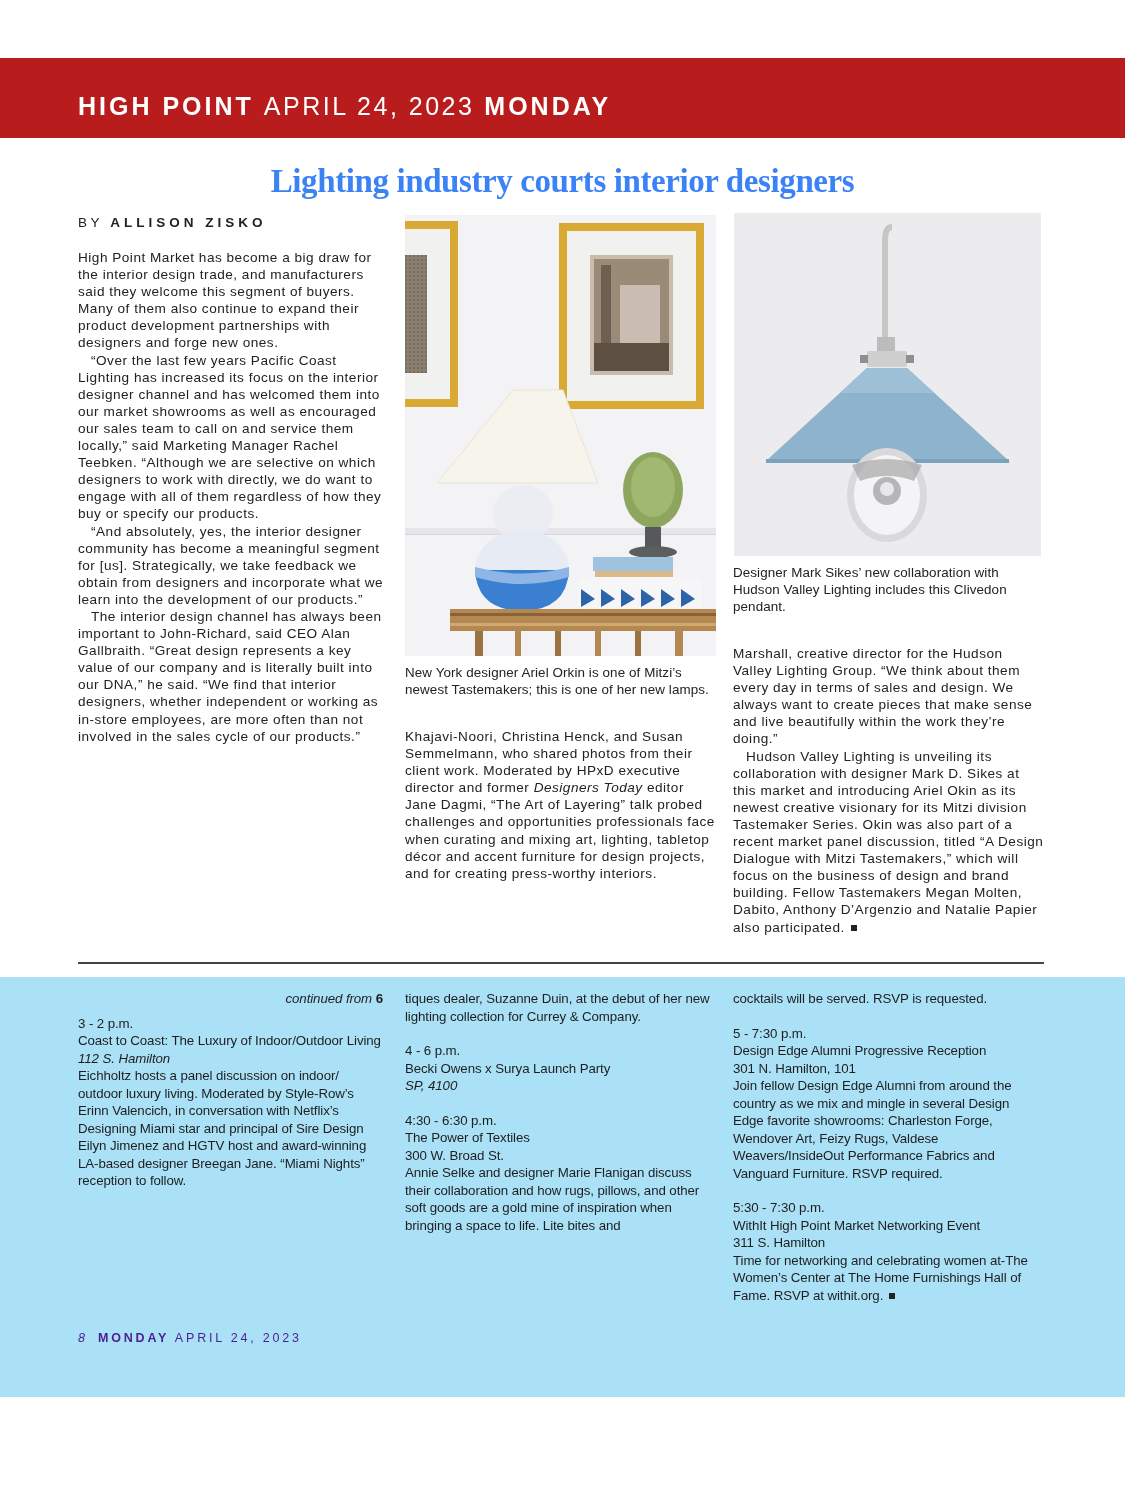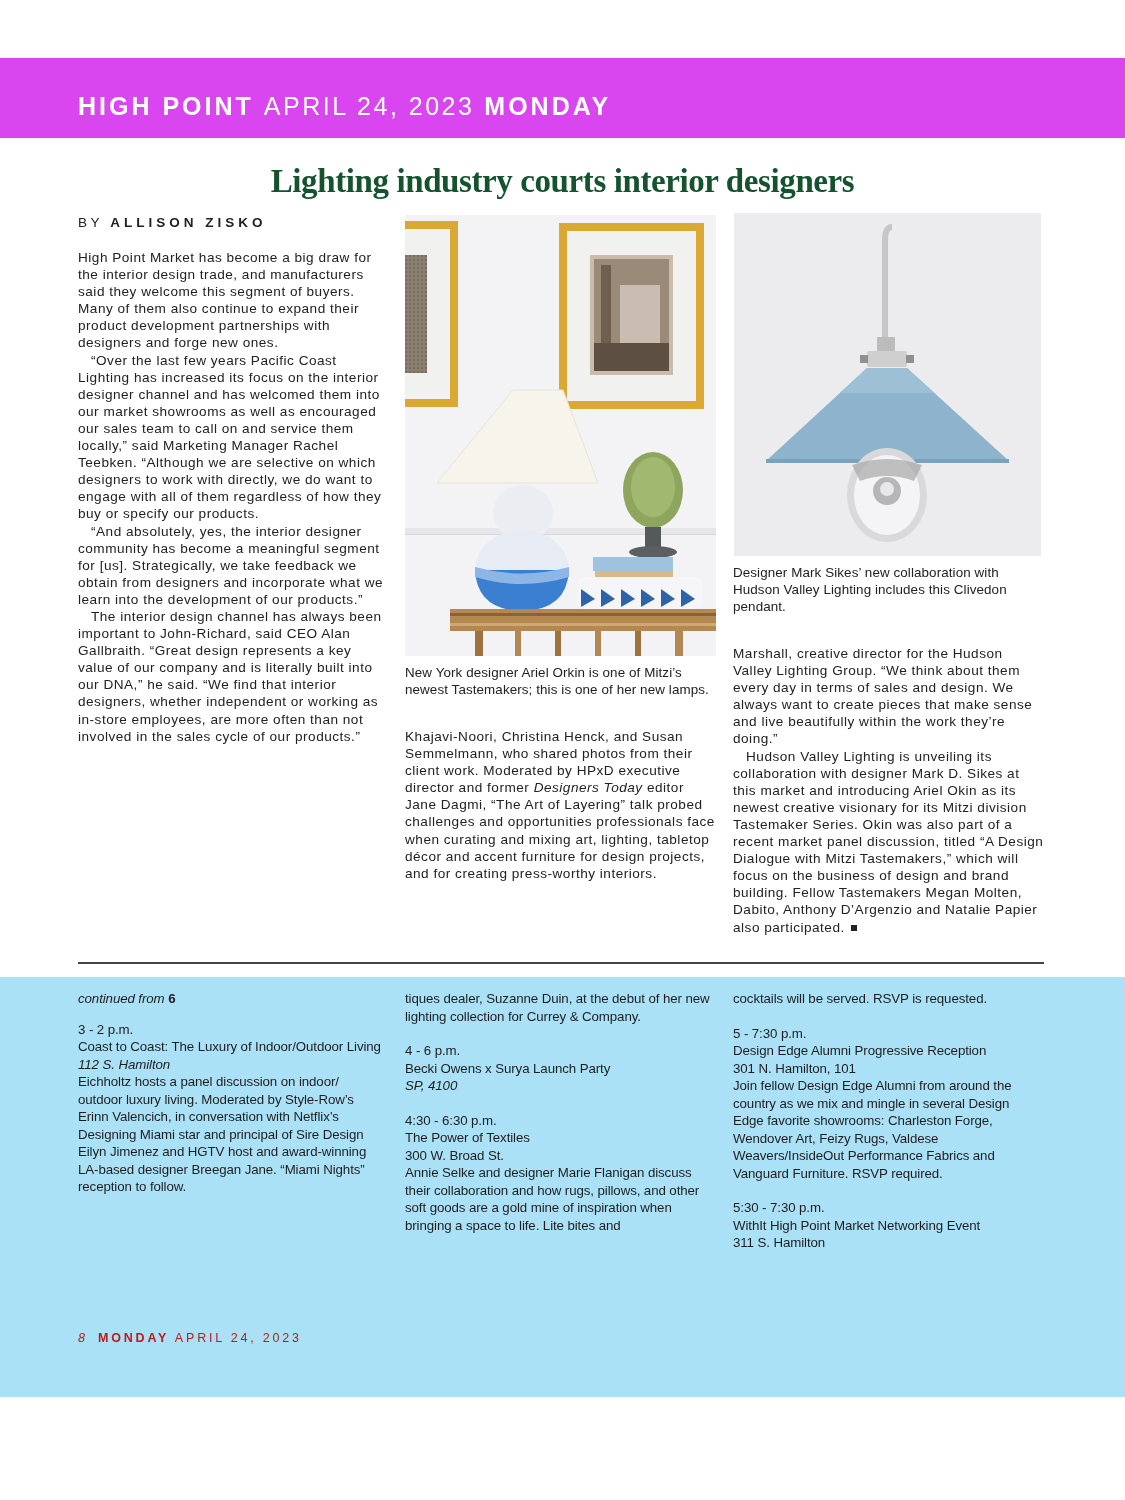--- a/index.html
+++ b/index.html
@@ -1,25 +1,25 @@
 <!DOCTYPE html>
 <html><head>
 <meta charset="utf-8">
 <style>
   * { box-sizing: border-box; margin: 0; padding: 0; }
   html, body { width: 1125px; height: 1500px; background: #ffffff; overflow: hidden; }
   body { position: relative; font-family: "Liberation Sans", "DejaVu Sans", sans-serif; color: #1a1a1a; }
 
-  .topbar { position: absolute; left: 0; top: 58px; width: 1125px; height: 80px; background: #d946ef; }
+  .topbar { position: absolute; left: 0; top: 58px; width: 1125px; height: 80px; background: #b91c1c; }
   .topbar .masthead { position: absolute; left: 78px; top: 34px; font-size: 25px; color: #fff; letter-spacing: 3px; white-space: nowrap; }
   .topbar .masthead b { font-weight: 700; }
   .topbar .masthead span.light { font-weight: 400; letter-spacing: 2.5px; }
 
   .headline { position: absolute; left: 0; width: 1125px; top: 163px; text-align: center;
-    font-family: "Liberation Serif", "DejaVu Serif", serif; font-weight: 700; font-size: 33px; letter-spacing: -0.4px; color: #14532d; }
+    font-family: "Liberation Serif", "DejaVu Serif", serif; font-weight: 700; font-size: 33px; letter-spacing: -0.4px; color: #3b82f6; }
 
   .byline { position: absolute; left: 78px; top: 215px; font-size: 13.5px; letter-spacing: 3.6px; color: #222; white-space: nowrap; }
   .byline b { font-weight: 700; letter-spacing: 4px; }
 
   .col { position: absolute; font-size: 13.6px; line-height: 17.1px; color: #222; letter-spacing: 0.5px; }
   .col p { text-indent: 0; }
   .col p.ind { text-indent: 13px; }
   .col1 { left: 78px; top: 249px; width: 312px; }
   .col2 { left: 405px; top: 728px; width: 312px; }
   .col3 { left: 733px; top: 645px; width: 312px; }
@@ -33,29 +33,29 @@
   .photo2 { left: 734px; top: 213px; width: 307px; height: 343px; background: #ecebec; }
   .photo svg { display: block; width: 100%; height: 100%; }
 
   .divider { position: absolute; left: 78px; top: 962px; width: 966px; height: 2px; background: #444; }
 
   .events-bg { position: absolute; left: 0; top: 977px; width: 1125px; height: 420px; background: #abe1f7; }
   .ecol { position: absolute; font-size: 13.3px; line-height: 17.5px; color: #1e1e1e; letter-spacing: -0.1px; }
   .ecol1 { left: 78px; top: 990px; width: 305px; }
   .ecol2 { left: 405px; top: 990px; width: 310px; }
   .ecol3 { left: 733px; top: 990px; width: 310px; }
-  .ecol .cont { font-style: italic; margin-bottom: 13px; }
+  .ecol .cont { font-style: italic; margin-bottom: 7px; text-align: right; }
   .ecol .cont b { font-style: normal; font-weight: 700; }
   .event { margin-bottom: 17px; }
   .event .time { }
   .event .title { font-weight: 400; }
   .event .loc.it { font-style: italic; }
   .event-tail { margin-bottom: 17px; }
 
-  .footer { position: absolute; left: 78px; top: 1331px; font-size: 12.5px; letter-spacing: 2.8px; color: #b91c1c; white-space: nowrap; }
+  .footer { position: absolute; left: 78px; top: 1331px; font-size: 12.5px; letter-spacing: 2.8px; color: #4c1d95; white-space: nowrap; }
   .footer b { font-weight: 700; letter-spacing: 2.8px; }
   .footer .pg { font-style: italic; margin-right: 4px; }
   .endmark { display: inline-block; width: 6px; height: 6px; background: #222; margin-left: 6px; vertical-align: 1px; }
 </style>
 </head>
 <body>
 
 <div class="topbar">
   <div class="masthead">
     <b>HIGH POINT</b>
@@ -209,20 +209,21 @@
   <div class="event">
     <div class="time">5 - 7:30 p.m.</div>
     <div class="title">Design Edge Alumni Progressive Reception</div>
     <div class="loc">301 N. Hamilton, 101</div>
     <div class="desc">Join fellow Design Edge Alumni from around the country as we mix and mingle in several Design Edge favorite showrooms: Charleston Forge, Wendover Art, Feizy Rugs, Valdese Weavers/InsideOut Performance Fabrics and Vanguard Furniture. RSVP required.</div>
   </div>
   <div class="event">
     <div class="time">5:30 - 7:30 p.m.</div>
     <div class="title">WithIt High Point Market Networking Event</div>
     <div class="loc">311 S. Hamilton</div>
+    <div class="desc"><span>Time for networking and celebrating women at-The Women’s Center at The Home Furnishings Hall of Fame. RSVP at withit.org.</span><span class="endmark"></span></div>
   </div>
 </div>
 
 <div class="footer">
   <span class="pg">8</span>
   <b>MONDAY</b>
   <span>APRIL 24, 2023</span>
 </div>
 
 </body></html>

